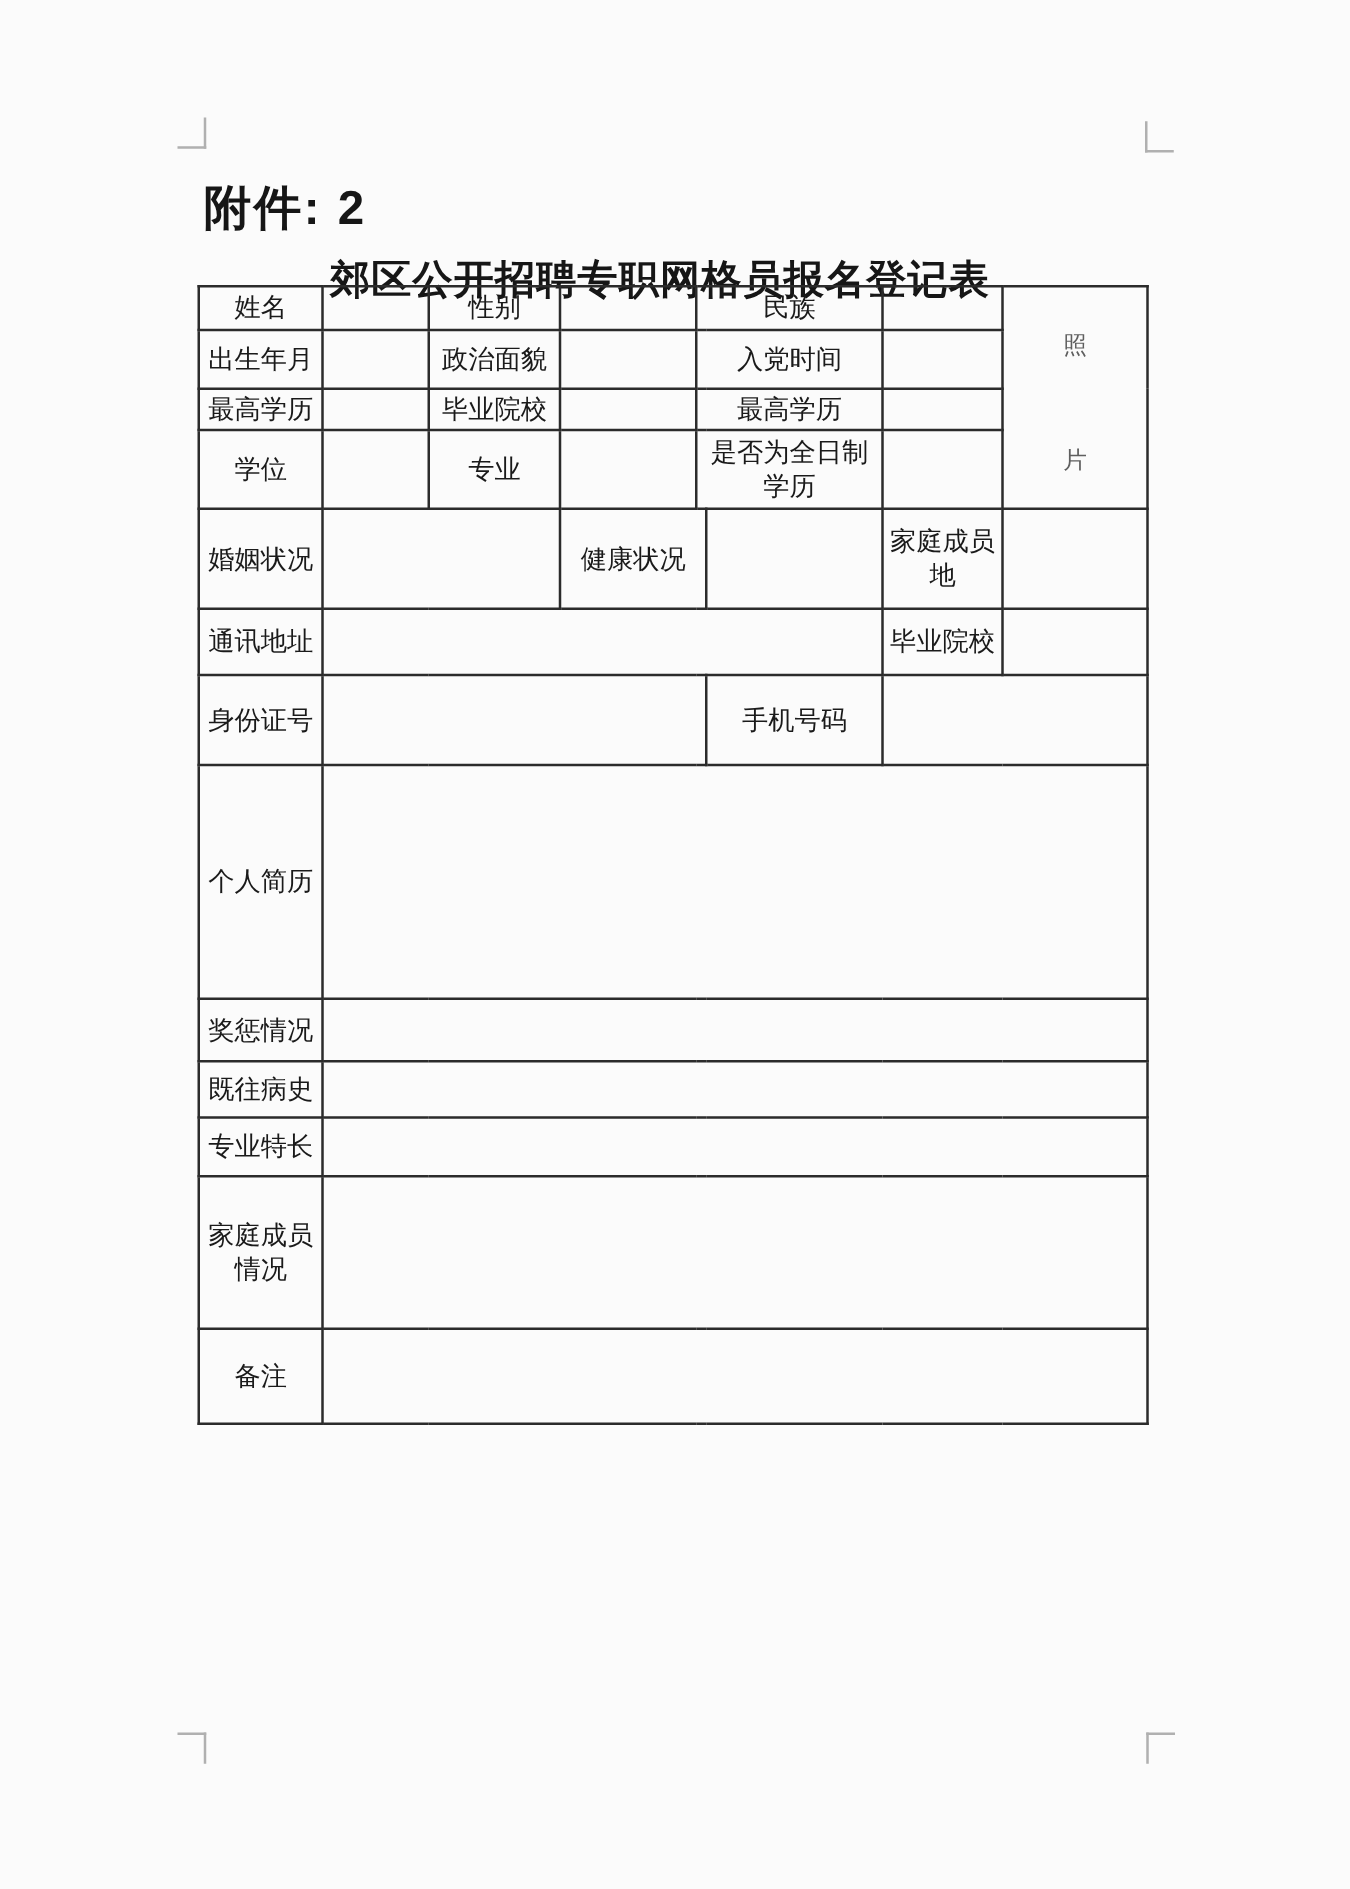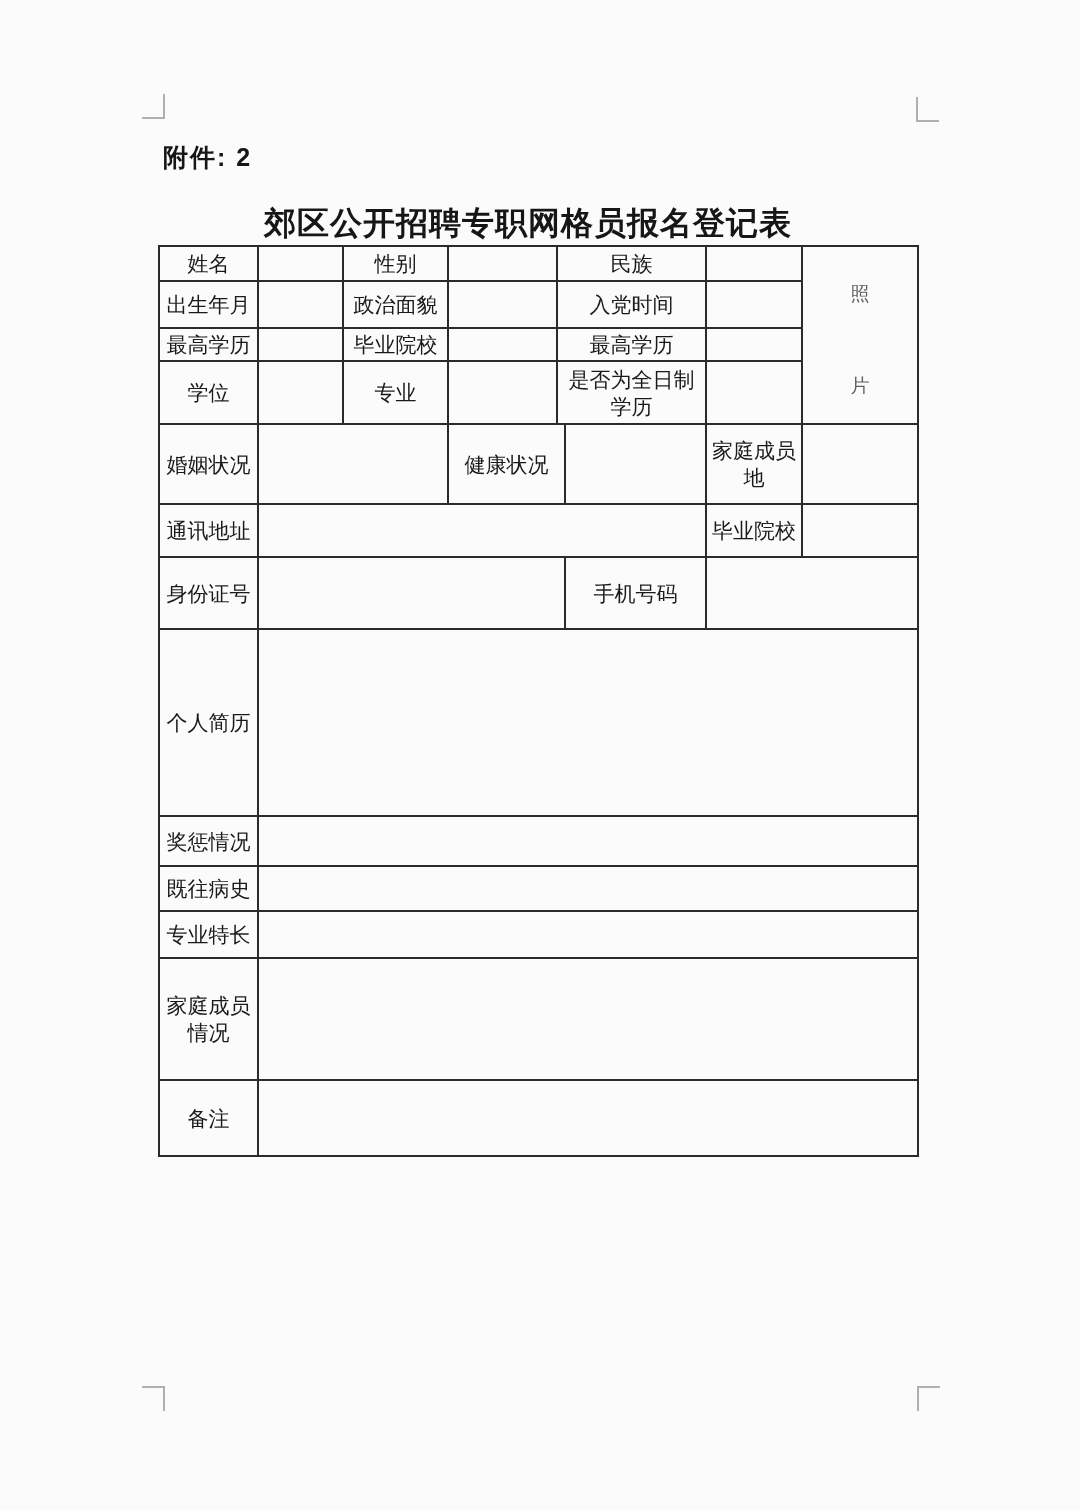--- a/index.html
+++ b/index.html
@@ -15,32 +15,32 @@
   }
   
   .mark{position:absolute;width:21px;height:23px;}
   .mark-tl{left:142px;top:94px;border-right:2px solid #b0b0b0;border-bottom:2px solid #b0b0b0;}
   .mark-tr{left:916px;top:97px;border-left:2px solid #b0b0b0;border-bottom:2px solid #b0b0b0;}
   .mark-bl{left:142px;top:1386px;border-right:2px solid #b0b0b0;border-top:2px solid #b0b0b0;}
   .mark-br{left:917px;top:1386px;border-left:2px solid #b0b0b0;border-top:2px solid #b0b0b0;}
 
   .attachment{
     position:absolute;left:163px;top:141px;
-    font-size:25px;font-weight:700;color:#161616;
+    font-size:38px;font-weight:700;color:#161616;
     letter-spacing:2px;white-space:nowrap;
   }
   .doc-title{
     position:absolute;left:148px;top:202px;width:760px;
     text-align:center;
     font-size:32px;font-weight:700;color:#161616;
     letter-spacing:1px;white-space:nowrap;
   }
 
   table.form{
-    position:absolute;left:158px;top:245px;
+    position:absolute;left:158px;top:228px;
     width:761px;
     border-collapse:collapse;table-layout:fixed;
   }
   table.form td{
     border:2px solid #2b2b2b;
     padding:0;
     text-align:center;vertical-align:middle;
     font-size:21px;line-height:27px;color:#1a1a1a;
     overflow:hidden;
   }

